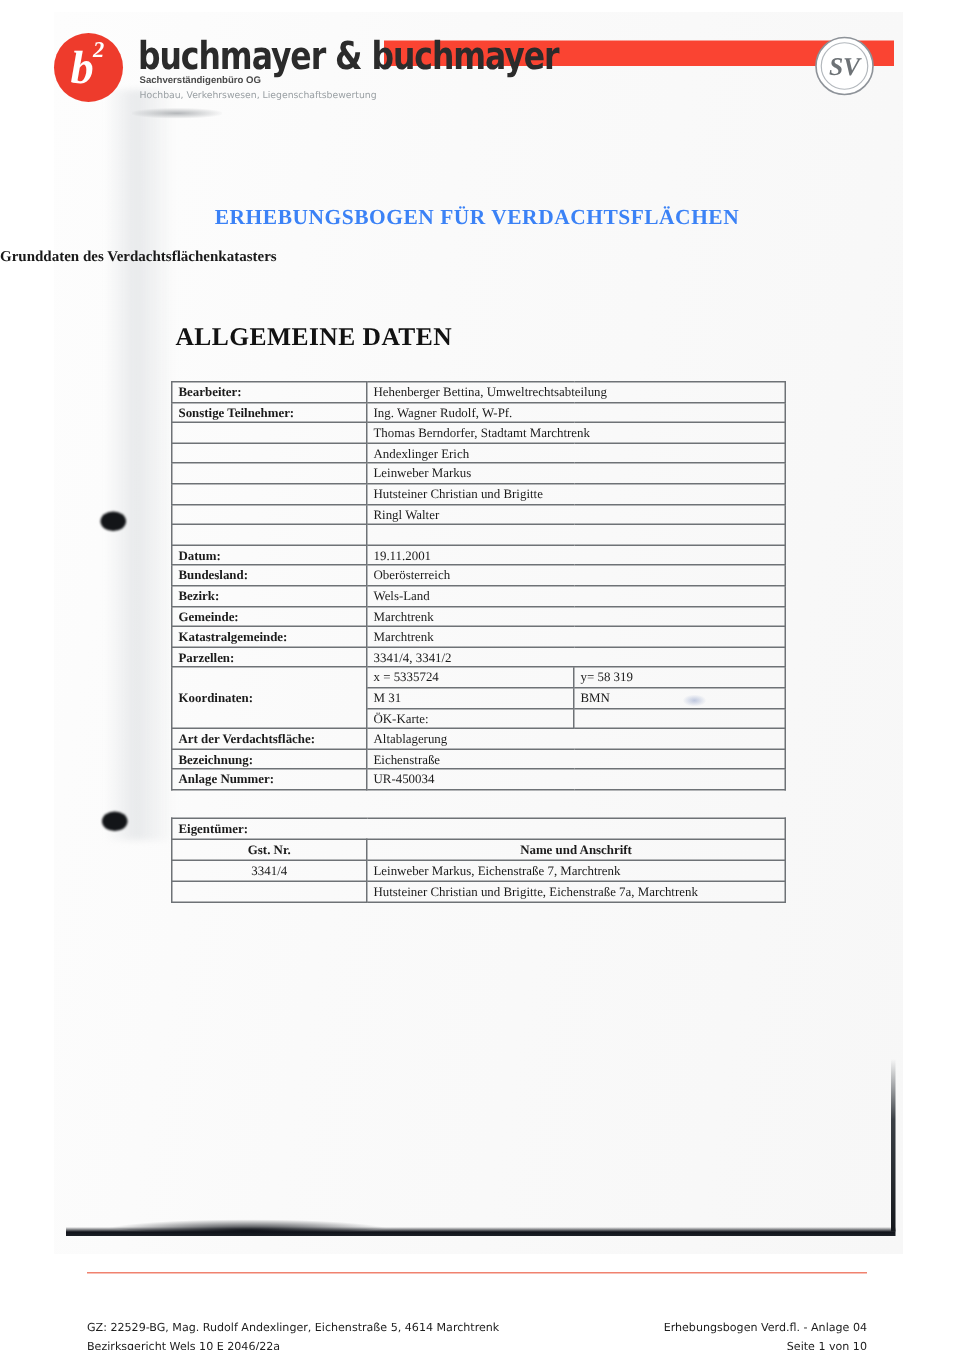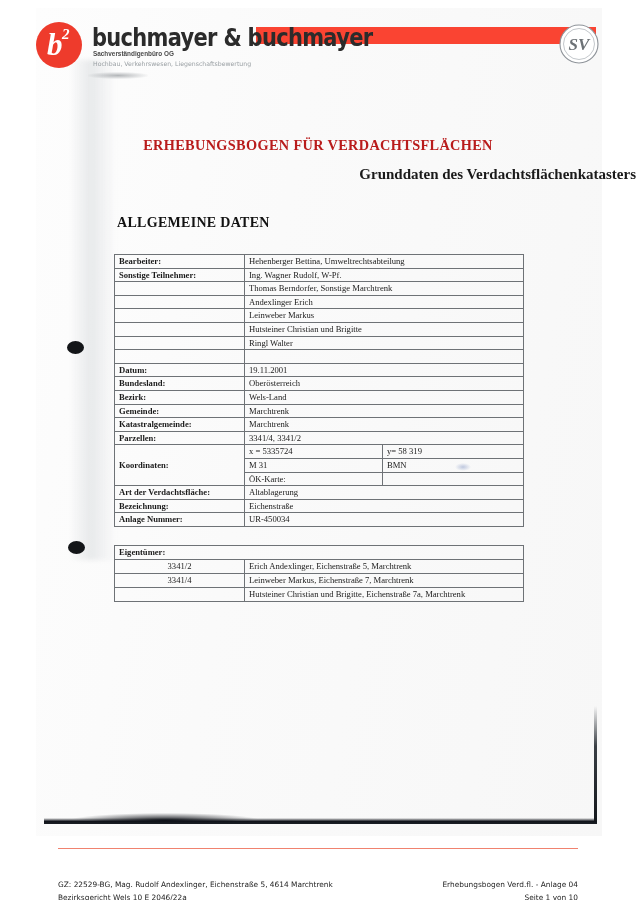--- a/index.html
+++ b/index.html
@@ -100,21 +100,21 @@
     white-space: nowrap;
   }
   #red-bar {
     position: absolute;
     left: 220px; top: 5px;
     width: 340px; height: 17px;
     background: #fa4432;
   }
   #sv-seal {
     position: absolute;
-    left: 522px; top: 1px;
+    left: 506px; top: 1px;
     width: 42px; height: 42px;
   }
   #sv-seal svg { display:block; }
 
   
   #head-smudge {
     position: absolute;
     left: 88px; top: 72px;
     width: 60px; height: 7px;
     background: radial-gradient(ellipse at center, rgba(120,125,130,.55) 0%, rgba(255,255,255,0) 75%);
@@ -123,37 +123,37 @@
   
   #doc-title {
     position: absolute;
     left: 0; top: 137px;
     width: 636px;
     text-align: center;
     font-family: "Liberation Serif", serif;
     font-size: 14.3px;
     font-weight: bold;
     letter-spacing: 0.35px;
-    color: #b91c1c;
+    color: #3b82f6;
   }
   #doc-subtitle {
     position: absolute;
     left: 0; top: 166px;
     width: 636px;
-    text-align: right;
-    font-family: "Liberation Serif", serif;
-    font-size: 15px;
+    text-align: left;
+    font-family: "Liberation Serif", serif;
+    font-size: 10px;
     font-weight: bold;
     color: #1a1a1a;
   }
   #section-heading {
     position: absolute;
     left: 117px; top: 215px;
     font-family: "Liberation Serif", serif;
-    font-size: 14px;
+    font-size: 17px;
     font-weight: bold;
     letter-spacing: 0.3px;
     color: #121212;
   }
 
   
   .doc-table {
     position: absolute;
     border-collapse: collapse;
     font-family: "Liberation Serif", serif;
@@ -283,21 +283,21 @@
         <tr>
           <td class="lbl">Bearbeiter:</td>
           <td colspan="2">Hehenberger Bettina, Umweltrechtsabteilung</td>
         </tr>
         <tr>
           <td class="lbl">Sonstige Teilnehmer:</td>
           <td colspan="2">Ing. Wagner Rudolf, W-Pf.</td>
         </tr>
         <tr>
           <td class="lbl">&nbsp;</td>
-          <td colspan="2">Thomas Berndorfer, Sonstige Marchtrenk</td>
+          <td colspan="2">Thomas Berndorfer, Stadtamt Marchtrenk</td>
         </tr>
         <tr>
           <td class="lbl">&nbsp;</td>
           <td colspan="2">Andexlinger Erich</td>
         </tr>
         <tr>
           <td class="lbl">&nbsp;</td>
           <td colspan="2">Leinweber Markus</td>
         </tr>
         <tr>
@@ -366,26 +366,26 @@
 
   <table id="owner-table" class="doc-table">
     <colgroup>
         <col style="width:130px">
         <col style="width:279px">
       </colgroup>
     <tbody>
       <tr>
         <td class="lbl" colspan="2">Eigentümer:</td>
       </tr>
+      <tr>
+        <td class="owner-head">Gst. Nr.</td>
+        <td class="owner-head">Name und Anschrift</td>
+      </tr>
     </tbody>
     <tbody id="owner-body">
-        <tr>
-          <td class="owner-gst">3341/2</td>
-          <td>Erich Andexlinger, Eichenstraße 5, Marchtrenk</td>
-        </tr>
         <tr>
           <td class="owner-gst">3341/4</td>
           <td>Leinweber Markus, Eichenstraße 7, Marchtrenk</td>
         </tr>
         <tr>
           <td class="owner-gst">&nbsp;</td>
           <td>Hutsteiner Christian und Brigitte, Eichenstraße 7a, Marchtrenk</td>
         </tr>
       </tbody>
   </table>

